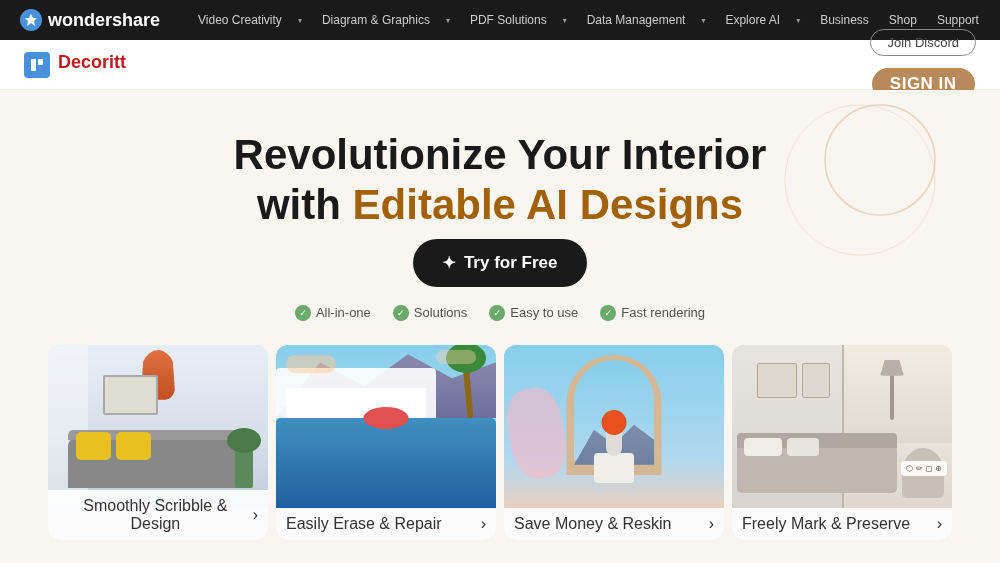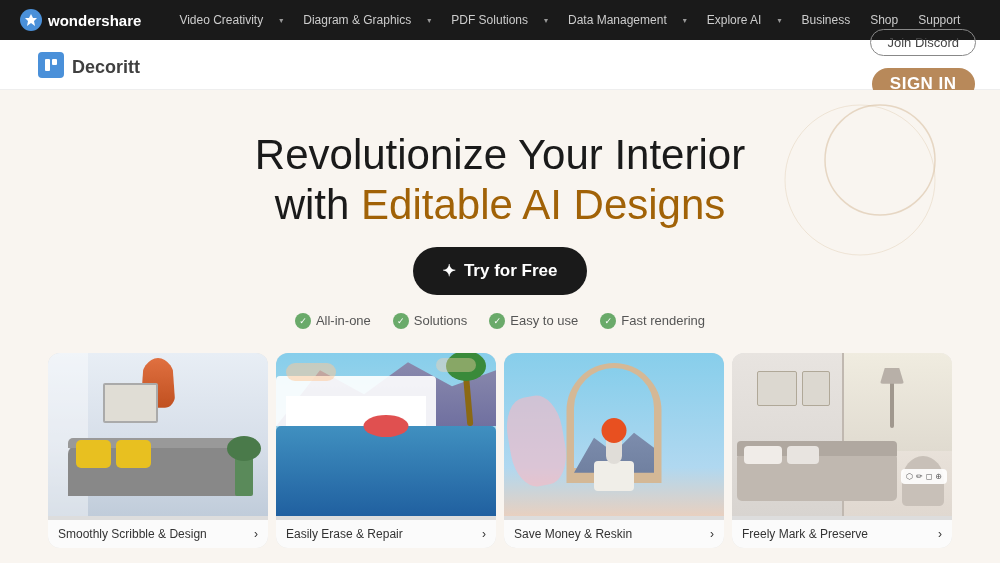--- a/index.html
+++ b/index.html
@@ -12,21 +12,21 @@
       display: flex;
       align-items: center;
       padding: 0 20px;
       gap: 30px;
     }
     .top-nav-logo {
       display: flex;
       align-items: center;
       gap: 6px;
       color: #fff;
-      font-size: 15px;
+      font-size: 18px;
       font-weight: 600;
     }
     .ws-logo-icon {
       width: 22px;
       height: 22px;
       background: #4a90d9;
       border-radius: 50%;
       display: flex;
       align-items: center;
       justify-content: center;
@@ -59,27 +59,26 @@
       background: #fff;
       height: 50px;
       display: flex;
       align-items: center;
       justify-content: space-between;
       padding: 0 24px;
       border-bottom: 1px solid #eee;
     }
     .decoritt-logo {
       display: flex;
-      align-items: flex-end;
+      align-items: flex-start;
       gap: 8px;
       font-size: 18px;
       font-weight: 700;
-      color: #404040;
+      color: #b91c1c;
       cursor: pointer;
-      margin-left: 14px;
     }
     .decoritt-icon {
       width: 26px;
       height: 26px;
       background: #4a90d9;
       border-radius: 4px;
       display: flex;
       align-items: center;
       justify-content: center;
       color: white;
@@ -124,24 +123,24 @@
     .hero-circles {
       position: absolute;
       right: 60px;
       top: 10px;
       width: 160px;
       height: 160px;
       pointer-events: none;
     }
     .hero h1 {
       font-size: 42px;
-      font-weight: 400;
+      font-weight: 700;
       color: #1a1a1a;
       line-height: 1.2;
-      margin-bottom: 16px;
+      margin-bottom: 8px;
     }
     .hero h1 .accent {
       color: #a16207;
     }
     .try-free-btn {
       background: #1a1a1a;
       color: #fff;
       border: none;
       padding: 14px 30px;
       border-radius: 30px;
@@ -198,21 +197,21 @@
       height: 195px;
       background: #ddd;
     }
     .card-label {
       position: absolute;
       bottom: 0;
       left: 0;
       right: 0;
       background: rgba(255,255,255,0.88);
       padding: 7px 10px;
-      font-size: 12px;
+      font-size: 16px;
       color: #333;
       font-weight: 500;
       display: flex;
       align-items: center;
       justify-content: space-between;
     }
 
     
     .card-content {
       width: 100%;

